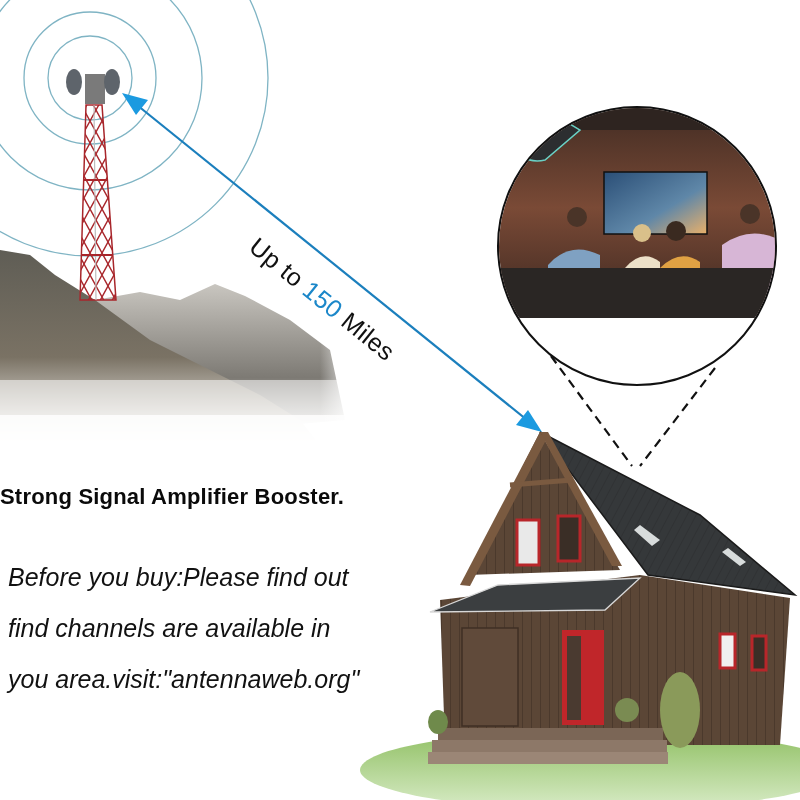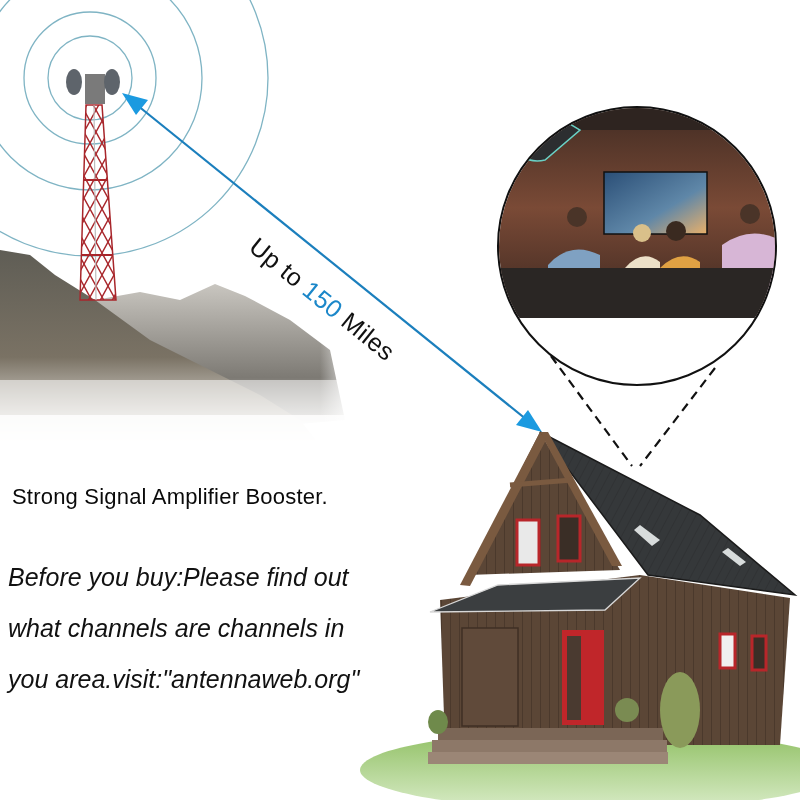--- a/index.html
+++ b/index.html
@@ -5,22 +5,22 @@
     html, body { margin: 0; padding: 0; }
     body { width: 800px; height: 800px; background: #ffffff; overflow: hidden; position: relative; font-family: "Liberation Sans", sans-serif; }
     .scene { position: absolute; left: 0; top: 0; width: 800px; height: 800px; }
     .caption-angled {
       position: absolute; left: 262px; top: 232px;
       transform: rotate(39deg); transform-origin: left top;
       font-size: 25px; color: #111; white-space: nowrap; letter-spacing: 0.3px;
     }
     .caption-angled .hl { color: #1b87c9; }
     .headline {
-      position: absolute; left: 12px; top: 484px;
-      font-size: 22px; font-weight: normal; color: #0a0a0a; white-space: nowrap; letter-spacing: 0.2px;
+      position: absolute; left: 0; top: 484px;
+      font-size: 22px; font-weight: bold; color: #0a0a0a; white-space: nowrap; letter-spacing: 0.2px;
     }
     .body-text { position: absolute; left: 8px; top: 552px; font-size: 25px; color: #111; line-height: 51px; }
     .body-text div { white-space: nowrap; font-style: italic; }
   </style>
 </head>
 <body>
 
 <svg class="scene" viewBox="0 0 800 800" xmlns="http://www.w3.org/2000/svg">
   <defs>
     <linearGradient id="mtnFade" x1="0" y1="0" x2="0" y2="1">
@@ -152,15 +152,15 @@
 </svg>
 
 <div class="caption-angled">
   <span>Up to </span><span class="hl">150</span><span> Miles</span>
 </div>
 
 <div class="headline">Strong Signal Amplifier Booster.</div>
 
 <div class="body-text">
   <div>Before you buy:Please find out</div>
-  <div>what channels are channels in</div>
+  <div>find channels are available in</div>
   <div>you area.visit:"antennaweb.org"</div>
 </div>
 
 </body></html>

